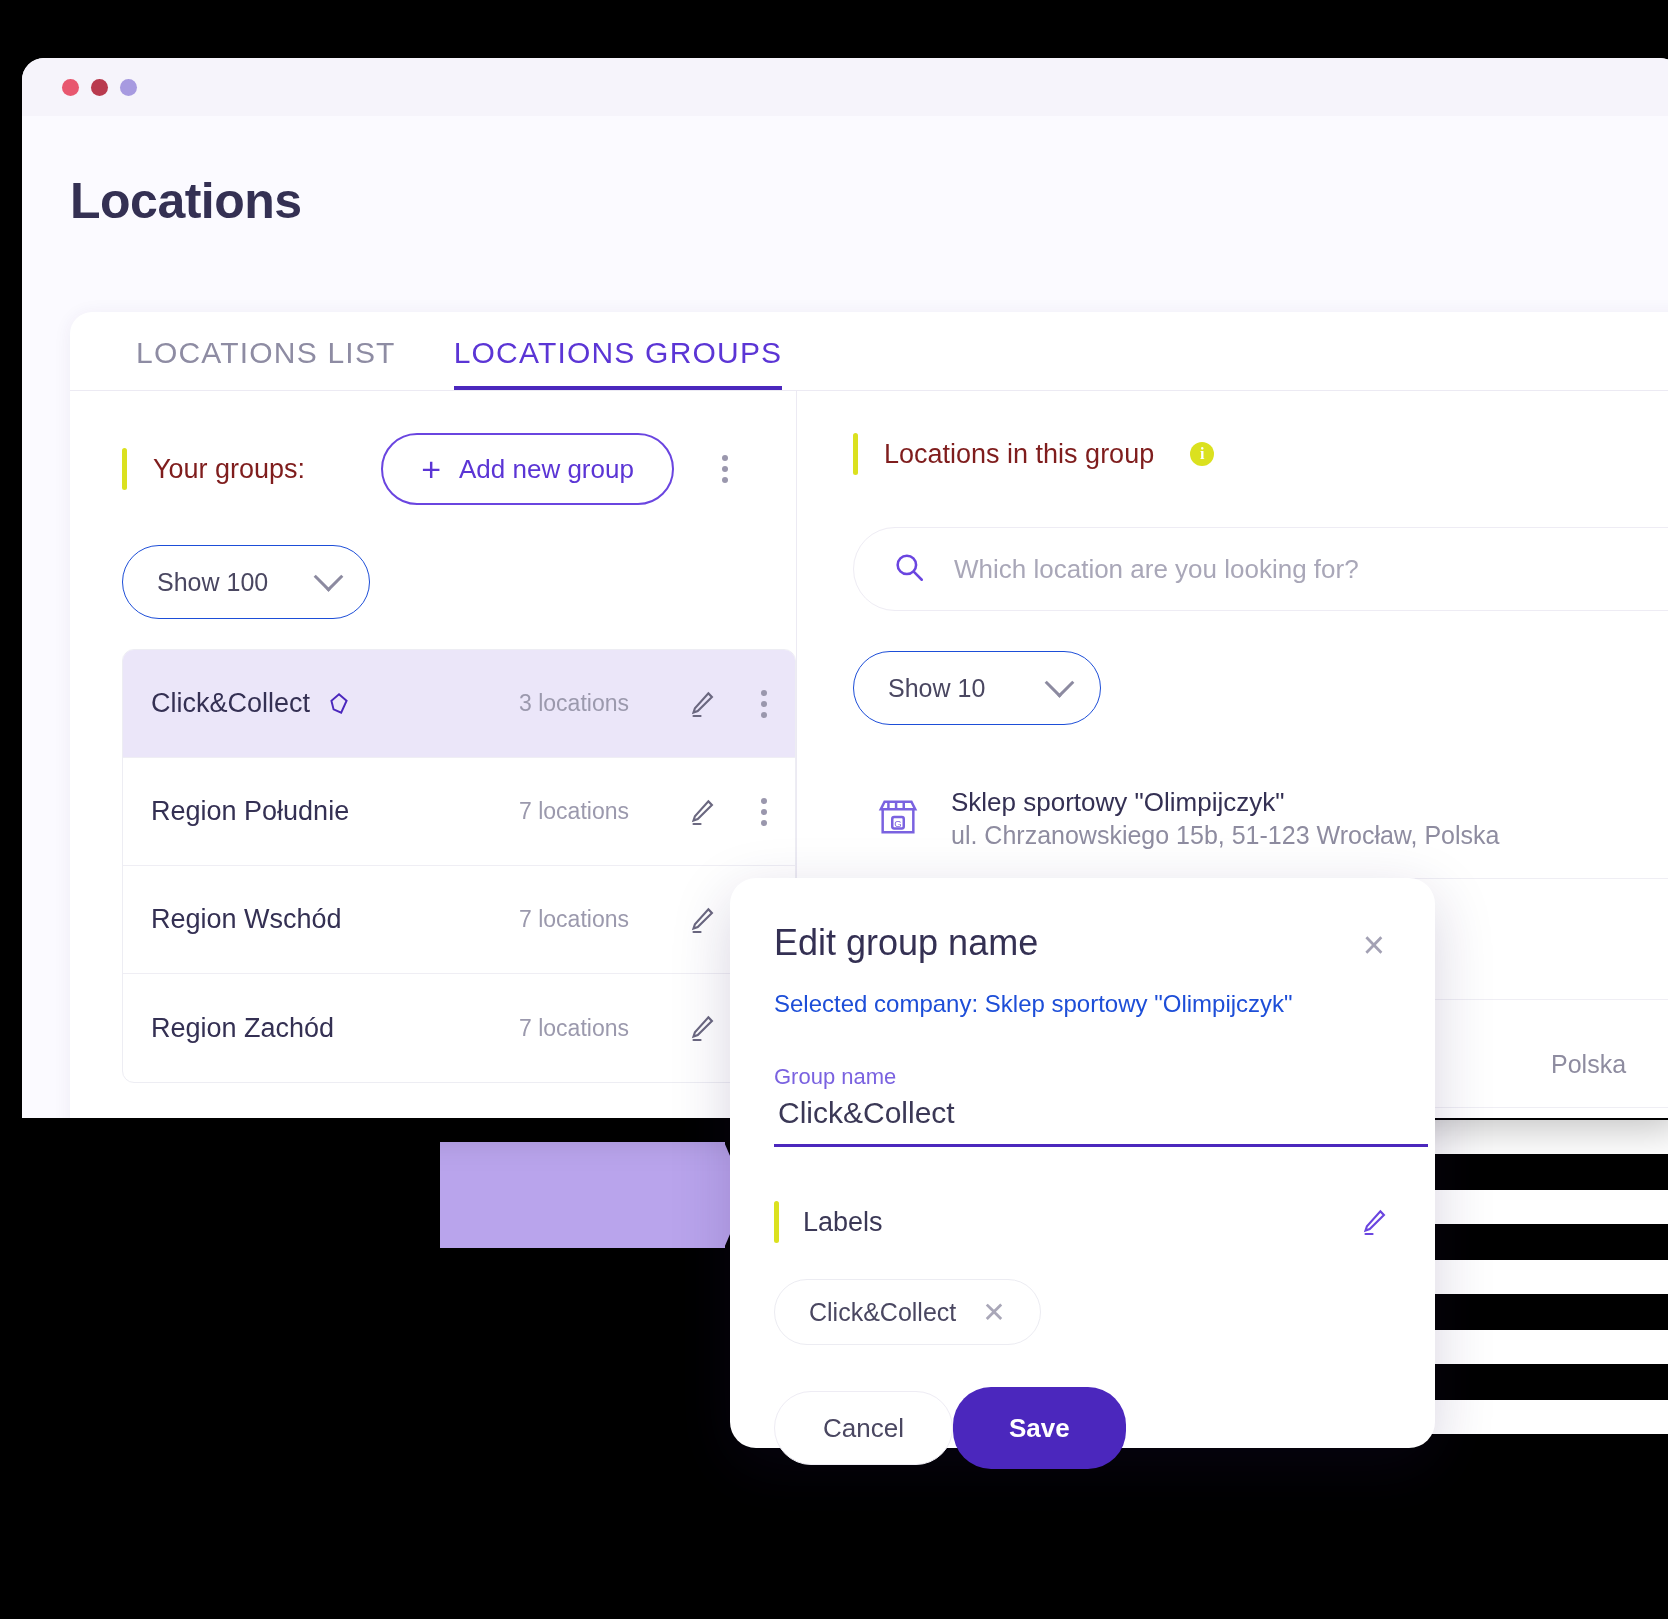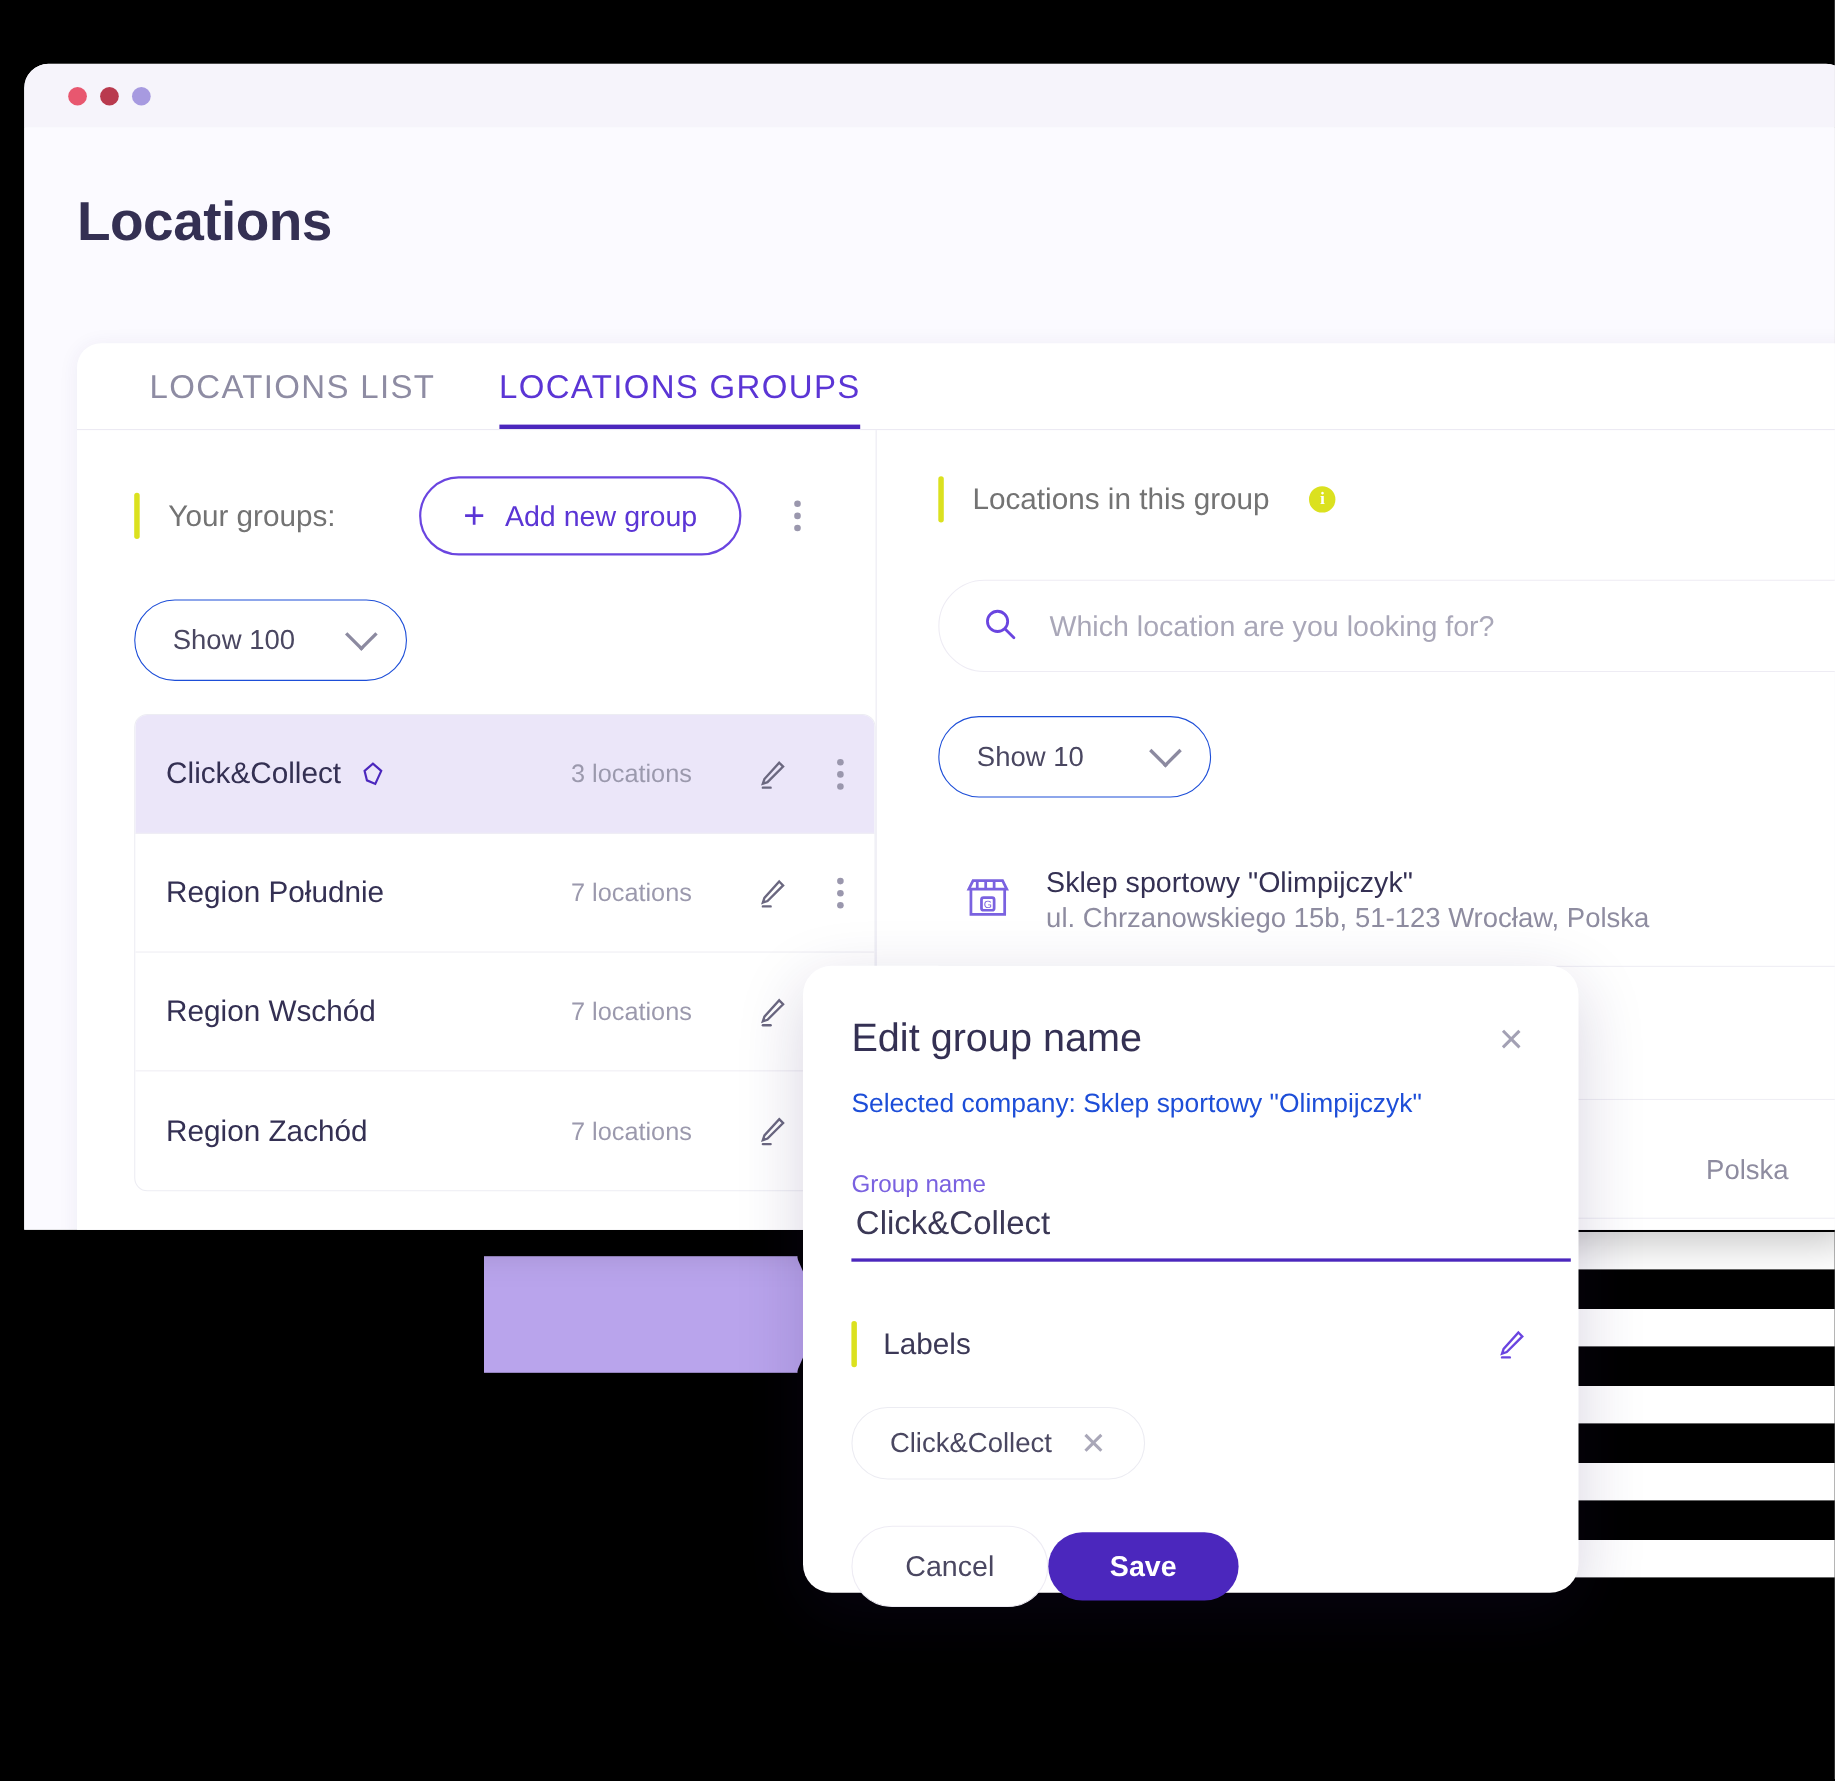--- a/index.html
+++ b/index.html
@@ -93,21 +93,21 @@
   }
 
   
   .sec-head{
     display:flex;align-items:center;
     gap:26px;
     padding-left:52px;
   }
   .ybar{width:5px;height:42px;background:#dbe11f;border-radius:3px;}
   .sec-title{
-    font-size:27px;color:#737373;
+    font-size:27px;color:#7f1d1d;
   }
   .info-badge{
     width:24px;height:24px;border-radius:50%;
     background:#dbe11f;color:#ffffff;
     font-size:16px;font-weight:bold;
     display:inline-flex;align-items:center;justify-content:center;
     margin-left:10px;font-family:"Liberation Serif", serif;
   }
 
   
@@ -287,21 +287,21 @@
     display:flex;align-items:center;justify-content:flex-start;
     margin-top:42px;
   }
   #cancel-btn{
     height:74px;padding:0 48px;
     border:1px solid #eeecf4;border-radius:38px;
     background:#fff;color:#4a4761;font-size:26px;cursor:pointer;
     font-family:"Liberation Sans", sans-serif;
   }
   #save-btn{
-    height:62px;padding:16px 56px;
+    height:82px;padding:16px 56px;
     border:none;border-radius:38px;
     background:#4b27bd;color:#ffffff;
     font-size:26px;font-weight:bold;cursor:pointer;
     font-family:"Liberation Sans", sans-serif;
   }
 </style>
 </head>
 <body>
 
 <div id="purple-arrow"></div>

